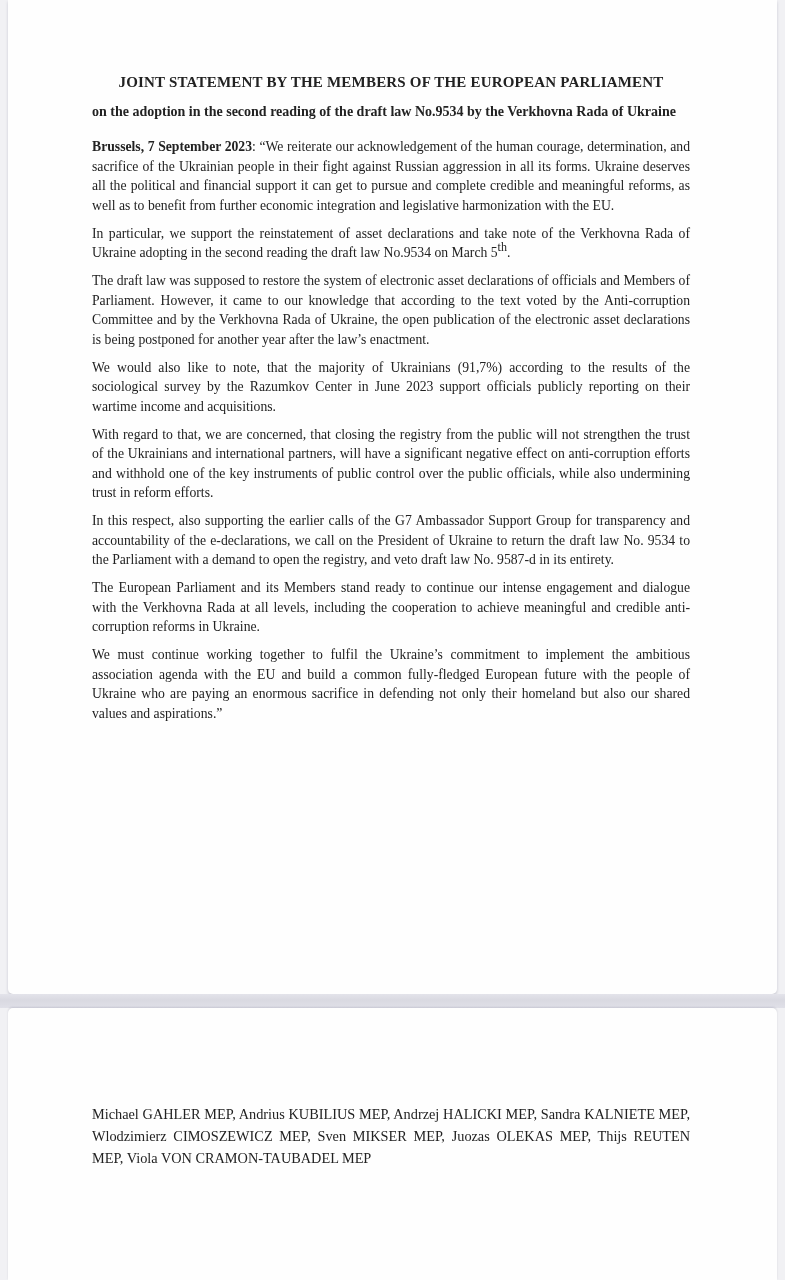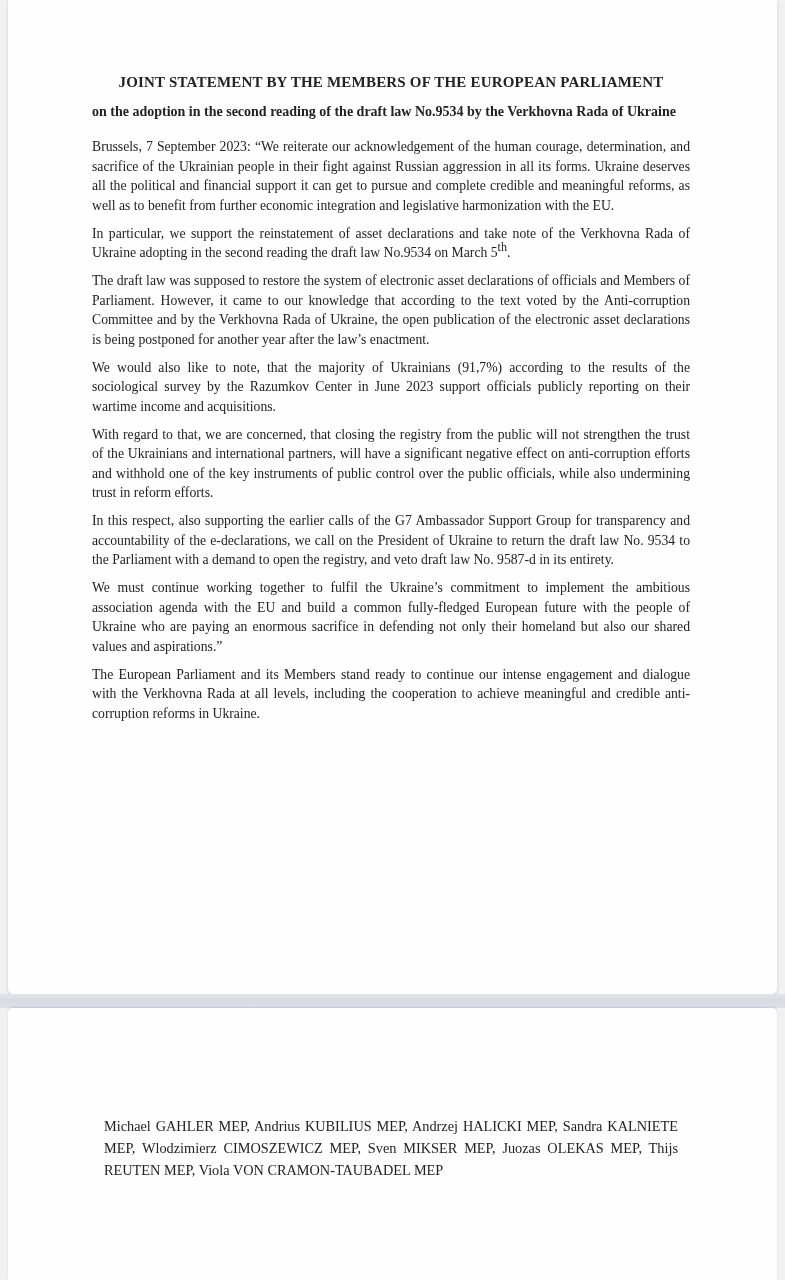--- a/index.html
+++ b/index.html
@@ -43,47 +43,47 @@
     margin: 0 0 10px 0;
   }
   .doc-subtitle {
     font-size: 14px; font-weight: bold; text-align: left;
     line-height: 20px; margin: 0 0 15px 0;
   }
   .body-par {
     font-size: 13.7px; line-height: 19.5px;
     text-align: justify; margin: 0 0 8.5px 0;
   }
-  .lead-bold { font-weight: normal; }
+  .lead-bold { font-weight: bold; }
   .ordinal-sup { font-size: 12px; line-height: 0; vertical-align: super; }
   .signatories {
     font-size: 14.3px; line-height: 22px;
-    text-align: justify; margin: 12px;
+    text-align: justify; margin: 0;
   }
 </style>
 </head>
 <body>
 
 <div class="stage">
 
   <div class="page page-1">
     <h1 class="doc-title">JOINT STATEMENT BY THE MEMBERS OF THE EUROPEAN PARLIAMENT</h1>
     <h2 class="doc-subtitle">on the adoption in the second reading of the draft law No.9534 by the Verkhovna Rada of Ukraine</h2>
 
     <p class="body-par"><span class="lead-bold">Brussels, 7 September 2023</span><span>: “We reiterate our acknowledgement of the human courage, determination, and sacrifice of the Ukrainian people in their fight against Russian aggression in all its forms. Ukraine deserves all the political and financial support it can get to pursue and complete credible and meaningful reforms, as well as to benefit from further economic integration and legislative harmonization with the EU.</span></p>
 
 
     <p class="body-par"><span>In particular, we support the reinstatement of asset declarations and take note of the Verkhovna Rada of Ukraine adopting in the second reading the draft law No.9534 on March 5</span><sup class="ordinal-sup">th</sup><span>.</span></p>
 
     <p class="body-par">The draft law was supposed to restore the system of electronic asset declarations of officials and Members of Parliament. However, it came to our knowledge that according to the text voted by the Anti-corruption Committee and by the Verkhovna Rada of Ukraine, the open publication of the electronic asset declarations is being postponed for another year after the law’s enactment.</p>
     <p class="body-par">We would also like to note, that the majority of Ukrainians (91,7%) according to the results of the sociological survey by the Razumkov Center in June 2023 support officials publicly reporting on their wartime income and acquisitions.</p>
     <p class="body-par">With regard to that, we are concerned, that closing the registry from the public will not strengthen the trust of the Ukrainians and international partners, will have a significant negative effect on anti-corruption efforts and withhold one of the key instruments of public control over the public officials, while also undermining trust in reform efforts.</p>
     <p class="body-par">In this respect, also supporting the earlier calls of the G7 Ambassador Support Group for transparency and accountability of the e-declarations, we call on the President of Ukraine to return the draft law No. 9534 to the Parliament with a demand to open the registry, and veto draft law No. 9587-d in its entirety.</p>
+    <p class="body-par">The European Parliament and its Members stand ready to continue our intense engagement and dialogue with the Verkhovna Rada at all levels, including the cooperation to achieve meaningful and credible anti-corruption reforms in Ukraine.</p>
     <p class="body-par">We must continue working together to fulfil the Ukraine’s commitment to implement the ambitious association agenda with the EU and build a common fully-fledged European future with the people of Ukraine who are paying an enormous sacrifice in defending not only their homeland but also our shared values and aspirations.”</p>
-    <p class="body-par">The European Parliament and its Members stand ready to continue our intense engagement and dialogue with the Verkhovna Rada at all levels, including the cooperation to achieve meaningful and credible anti-corruption reforms in Ukraine.</p>
   </div>
 
   <div class="page-gap"></div>
 
   <div class="page page-2">
     <p class="signatories">Michael GAHLER MEP, Andrius KUBILIUS MEP, Andrzej HALICKI MEP, Sandra KALNIETE MEP, Wlodzimierz CIMOSZEWICZ MEP, Sven MIKSER MEP, Juozas OLEKAS MEP, Thijs REUTEN MEP, Viola VON CRAMON-TAUBADEL MEP</p>
   </div>
 
 </div>
 

